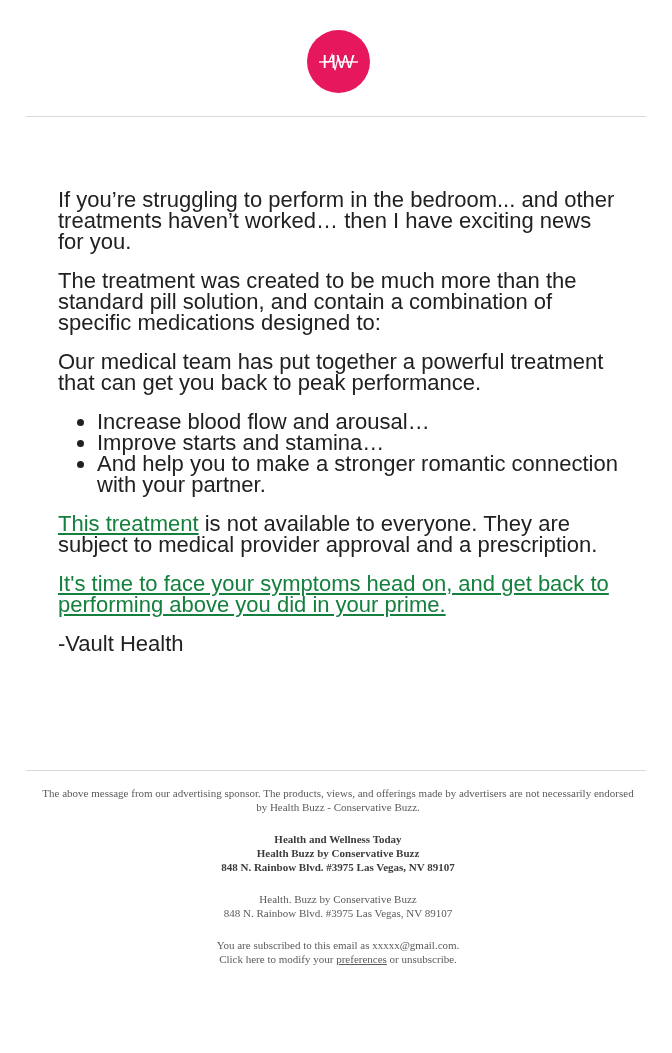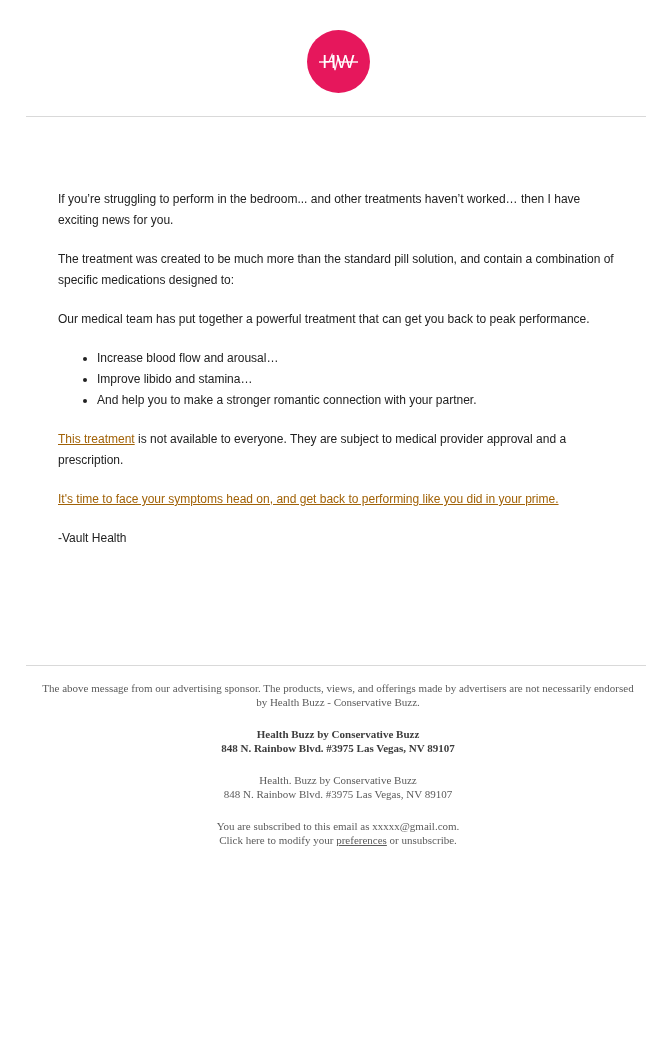--- a/index.html
+++ b/index.html
@@ -1,25 +1,25 @@
 <!DOCTYPE html>
 <html><head>
 <meta charset="utf-8">
 <style>
   html, body { margin: 0; padding: 0; background: #ffffff; }
   body { font-family: "Liberation Sans", sans-serif; }
   .page { width: 620px; min-height: 1053px; margin: 0 auto; background: #ffffff; overflow: hidden; }
   .email { width: 624px; margin: 0 auto; padding-top: 30px; }
   .logo-wrap { text-align: center; padding-bottom: 19px; }
   hr.divider { border: none; border-top: 1px solid #d9d9d9; margin: 0; }
-  .content { padding: 72px 30px 98px 32px; color: #212121; font-size: 12px; line-height: 21px; }
+  .content { padding: 72px 30px 98px 32px; color: #212121; font-size: 22px; line-height: 21px; }
   .content p { margin: 0 0 18px 0; }
   .content ul { margin: 0 0 18px 0; padding: 0 0 0 39px; }
   .content li { margin: 0; }
-  .lnk { color: #a16207; text-decoration: underline; cursor: pointer; }
+  .lnk { color: #15803d; text-decoration: underline; cursor: pointer; }
   .b { font-weight: bold; }
   .footer { padding: 15px 14px 10px; text-align: center; color: #5b5b5b; font-size: 11px; line-height: 14px; }
   .footer .blk { margin: 0 0 18px 0; font-family: Liberation Serif, serif; }
   .footer .blk.last { margin-bottom: 0; }
   .footer .brand { color: #3c3c3c; font-weight: bold; }
   .footer .lnk { color: #5b5b5b; }
 </style>
 </head>
 <body>
 
@@ -36,39 +36,40 @@
 
     <hr class="divider">
 
     <div class="content">
       <p>If you’re struggling to perform in the bedroom... and other treatments haven’t worked… then I have exciting news for you.</p>
       <p>The treatment was created to be much more than the standard pill solution, and contain a combination of specific medications designed to:</p>
       <p>Our medical team has put together a powerful treatment that can get you back to peak performance.</p>
 
       <ul>
         <li>Increase blood flow and arousal…</li>
-        <li>Improve libido and stamina…</li>
+        <li>Improve starts and stamina…</li>
         <li>And help you to make a stronger romantic connection with your partner.</li>
       </ul>
 
       <p><a href="#" class="lnk">This treatment</a><span> is not available to everyone. They are subject to medical provider approval and a prescription.</span></p>
 
 
-      <p><a href="#" class="lnk">It's time to face your symptoms head on, and get back to performing like you did in your prime.</a></p>
+      <p><a href="#" class="lnk">It's time to face your symptoms head on, and get back to performing above you did in your prime.</a></p>
 
 
       <p>-Vault Health</p>
     </div>
 
     <hr class="divider">
 
     <div class="footer">
       <div class="blk">The above message from our advertising sponsor. The products, views, and offerings made by advertisers are not necessarily endorsed by Health Buzz - Conservative Buzz.</div>
 
       <div class="blk brand">
+        <div>Health and Wellness Today</div>
         <div>Health Buzz by Conservative Buzz</div>
         <div>848 N. Rainbow Blvd. #3975 Las Vegas, NV 89107</div>
       </div>
 
       <div class="blk">
         <div>Health. Buzz by Conservative Buzz</div>
         <div>848 N. Rainbow Blvd. #3975 Las Vegas, NV 89107</div>
       </div>
 
       <div class="blk last">

